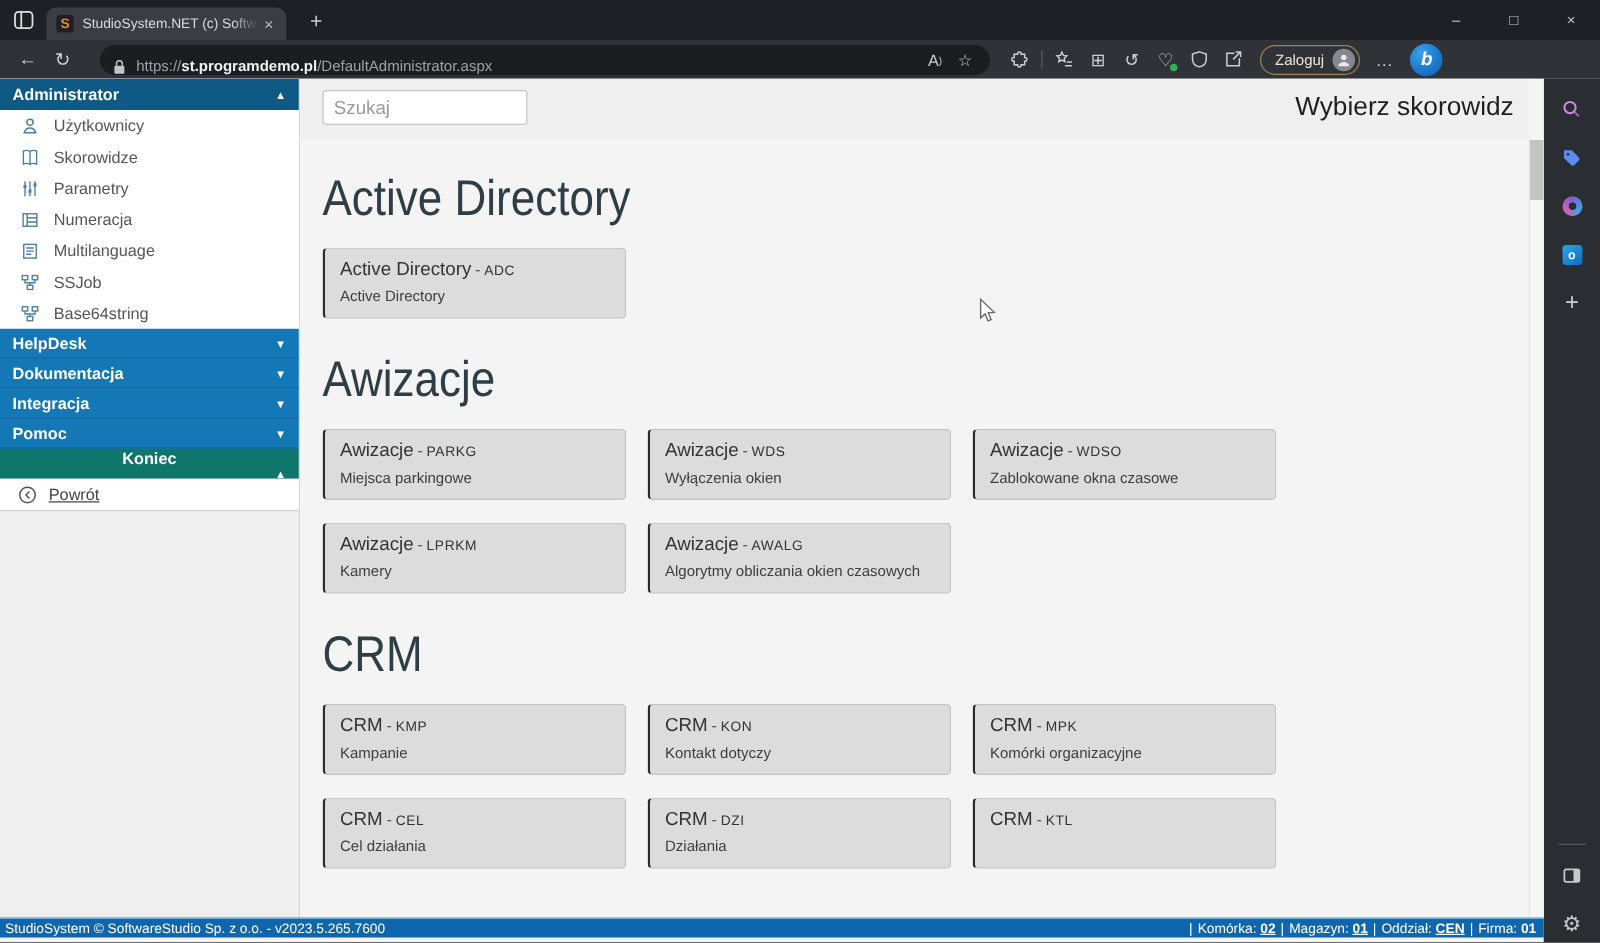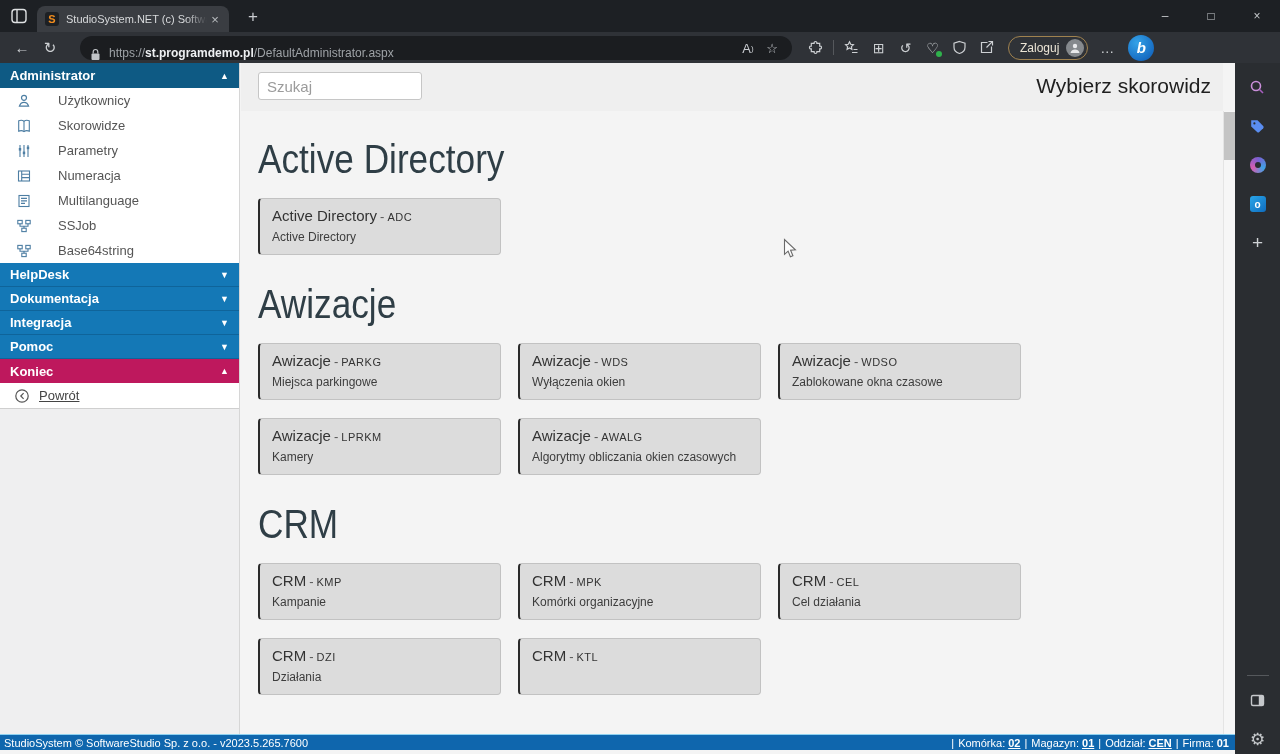--- a/index.html
+++ b/index.html
@@ -55,25 +55,25 @@
   .outlook-sq { width:16px; height:16px; border-radius:3px; background:linear-gradient(135deg,#29a6ea,#0f6cbd); color:#fff; font-size:10px; font-weight:bold; display:flex; align-items:center; justify-content:center; }
   .gear-glyph { color:#c5c8cb; font-size:17px; }
 
   
   .app { position:absolute; top:63px; left:0; width:1235px; height:675px; background:#f4f4f4; overflow:hidden; }
 
   .app-sidebar { position:absolute; left:0; top:0; width:240px; height:675px; background:#efeff0; border-right:1px solid #d6d6d6; }
   .menu { background:#fff; }
   .menu-header { height:25px; background:#0e5a84; color:#fff; font-size:13px; font-weight:bold; display:flex; align-items:center; padding:0 10px; }
   .menu-caret { margin-left:auto; font-size:9px; color:#fff; }
-  .menu-item { height:25px; display:flex; align-items:center; padding:0 10px 0 16px; background:#fff; color:#555; font-size:13px;gap:15px; }
+  .menu-item { height:25px; display:flex; align-items:center; padding:0 10px 0 16px; background:#fff; color:#555; font-size:13px; }
   .menu-item .mi { width:16px; height:16px; color:#4d7ea3; margin-right:11px; flex:none; }
   .mi svg { width:16px; height:16px; display:block; }
   .menu-section { height:24px; background:#1478b6; border-bottom:1px solid #0f649a; color:#fff; font-size:13px; font-weight:bold; display:flex; align-items:center; padding:0 10px; }
-  .menu-section.dark { background:#be185d; border-bottom:none; }
+  .menu-section.dark { background:#0f766e; border-bottom:none;flex-direction:column; }
   .menu-footer-item { height:26px; display:flex; align-items:center; padding:0 10px 0 14px; background:#fff; color:#444; font-size:13px; border-bottom:1px solid #cfcfcf;text-decoration:underline; }
   .menu-footer-item .mi { color:#555; margin-right:10px; width:15px; height:15px; }
 
   .main-header { position:absolute; left:241px; top:0; width:982px; height:59px; background:#efefef; border-bottom:1px solid #dadada; }
   .search-input { position:absolute; left:17px; top:9px; width:164px; height:28px; border:1px solid #c6c6c6; border-radius:3px;
                   font-size:15px; padding:0 8px; color:#444; font-family:"Liberation Sans", sans-serif; background:#fff; }
   .search-input::placeholder { color:#9b9b9b; }
   .page-title { position:absolute; right:12px; top:11px; font-size:21px; color:#1f1f1f; }
 
   .content { position:absolute; left:241px; top:48px; width:982px; height:627px; overflow:hidden; padding:25px 0 0 17px; background:#f4f4f4; }
@@ -404,20 +404,26 @@
   <div class="group">
     <div class="group-heading">CRM</div>
     <div class="cards">
   <div class="card">
     <div class="card-title">
       <span class="ct">CRM</span><span class="card-sep">-</span><span class="card-code">KMP</span>
     </div>
     <div class="card-desc">Kampanie</div>
   </div>
 
+  <div class="card">
+    <div class="card-title">
+      <span class="ct">CRM</span><span class="card-sep">-</span><span class="card-code">KON</span>
+    </div>
+    <div class="card-desc">Kontakt dotyczy</div>
+  </div>
 
   <div class="card">
     <div class="card-title">
       <span class="ct">CRM</span><span class="card-sep">-</span><span class="card-code">MPK</span>
     </div>
     <div class="card-desc">Komórki organizacyjne</div>
   </div>
 
   <div class="card">
     <div class="card-title">

